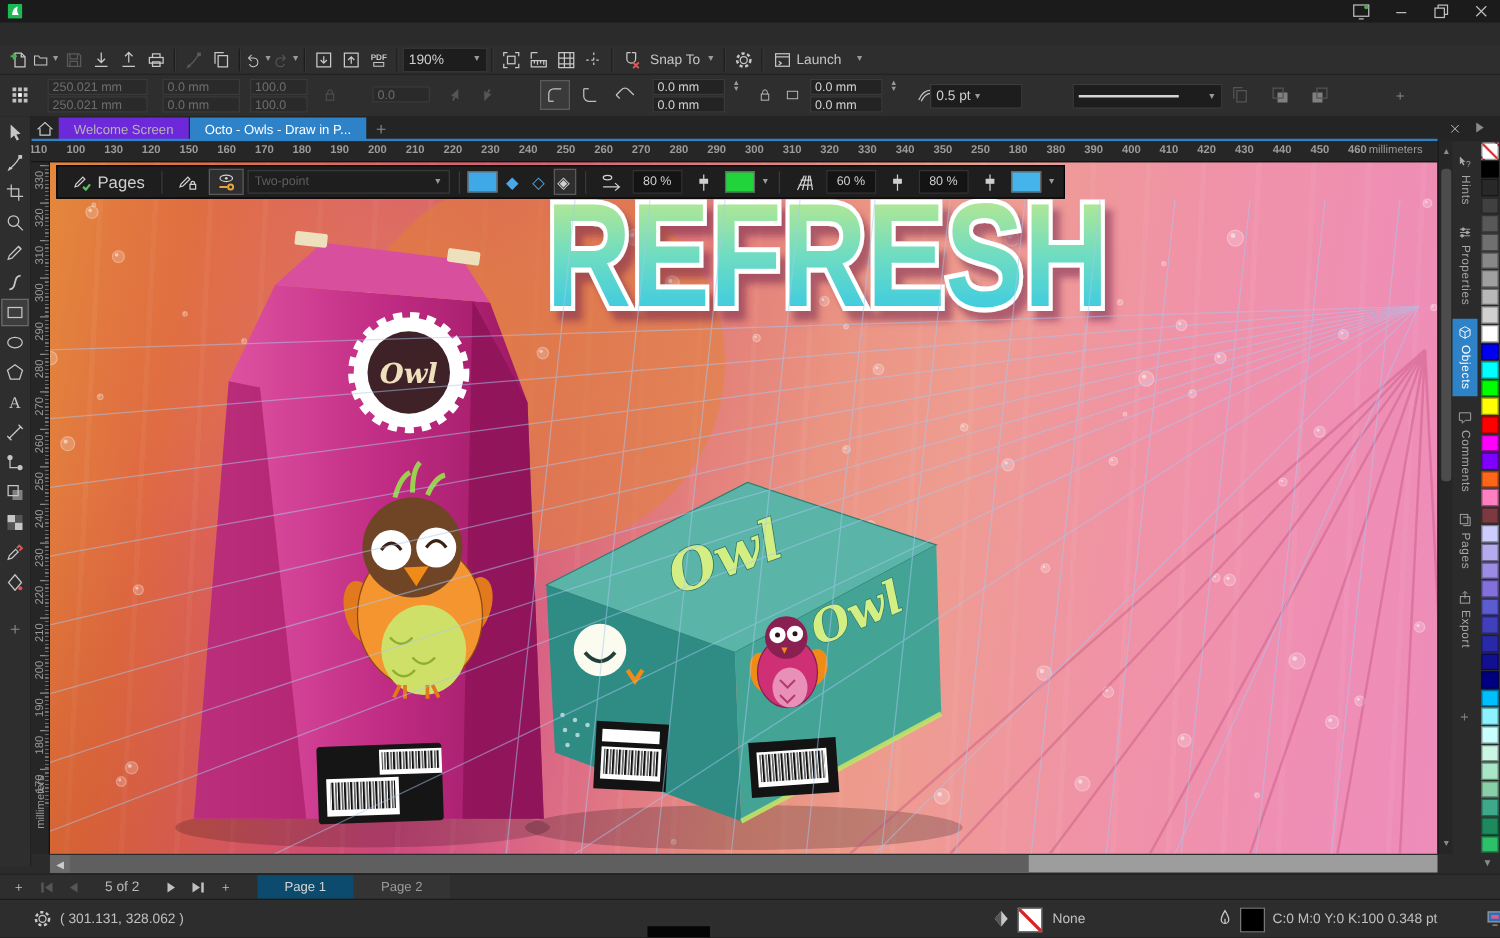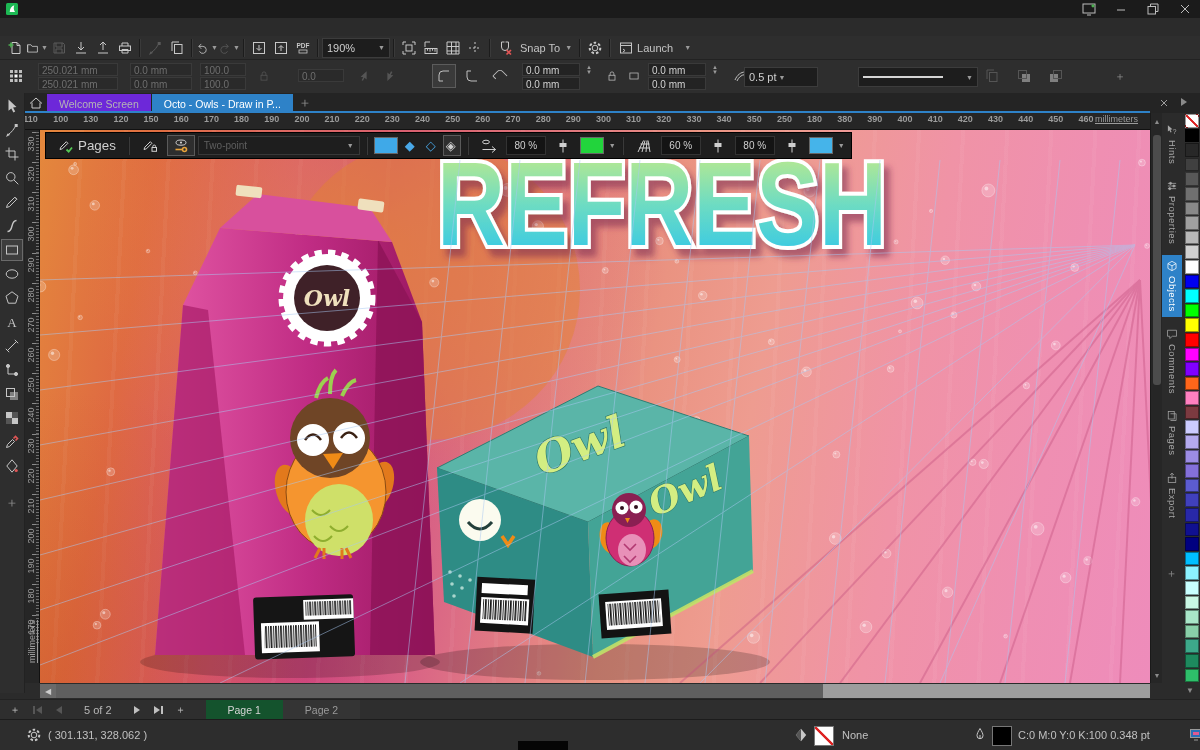--- a/index.html
+++ b/index.html
@@ -52,21 +52,21 @@
   #hruler{left:25px;top:113px;width:1125px;height:17px;background:#262626;border-bottom:1px solid #111;display:flex;padding-left:4px;box-sizing:border-box;overflow:hidden;}
   .hcell{position:relative;flex:0 0 30.17px;height:30px;font-weight:bold;}
   .hcell::before{content:'';position:absolute;left:0;bottom:0;width:1px;height:8px;background:#8a8a8a;}
   .hcell::after{content:'';position:absolute;left:0;right:0;bottom:0;height:4px;background:repeating-linear-gradient(90deg,#6f6f6f 0 1px,transparent 1px 3px);}
   .hnum{position:absolute;left:0;top:1px;transform:translateX(-40%);font-size:9px;color:#9b9b9b;}
   #vruler{left:25px;top:130px;width:15px;height:553px;background:#262626;border-right:1px solid #111;display:flex;flex-direction:column;padding-top:2px;box-sizing:border-box;overflow:hidden;}
   .vcell{position:relative;flex:0 0 30.17px;width:15px;}
   .vcell::before{content:'';position:absolute;top:0;right:0;height:1px;width:8px;background:#8a8a8a;}
   .vcell::after{content:'';position:absolute;top:0;bottom:0;right:0;width:4px;background:repeating-linear-gradient(180deg,#6f6f6f 0 1px,transparent 1px 3px);}
   .vnum{position:absolute;top:0;left:1px;transform:translateY(-30%);font-size:9px;color:#9b9b9b;writing-mode:vertical-rl;rotate:180deg;}
-  .units{font-size:9px;color:#9b9b9b;text-decoration:underline;}
+  .units{font-size:9px;color:#9b9b9b;}
   #ruler-corner{left:25px;top:113px;width:15px;height:17px;background:#2e2e2e;border-right:1px solid #111;border-bottom:1px solid #111;box-sizing:border-box;}
 
   
   #canvas{left:40px;top:130px;width:1110px;height:553px;overflow:hidden;
     background:
       radial-gradient(420px 380px at 30% 22%,rgba(235,152,62,.55),transparent 70%),
       radial-gradient(500px 420px at 0% 100%,rgba(190,75,25,.30),transparent 70%),
       repeating-linear-gradient(93deg,transparent 0 40px,rgba(255,255,255,.045) 40px 44px),
       linear-gradient(100deg,#e4883c 0%,#df6a42 10%,#d75575 22%,#cf4784 30%,#dd6f85 42%,#ea9381 54%,#ee9c90 63%,#f093a6 76%,#ef8fb2 88%,#ee8cbb 100%);}
   #art{display:block;}
@@ -95,21 +95,21 @@
   .pal-nav{flex:0 0 12px;color:#8a8a8a;font-size:8px;line-height:10px;}
 
   
   #hscroll{left:40px;top:684px;width:1110px;height:14px;background:#9d9d9d;}
   #hthumb{position:absolute;left:16px;top:0;width:767px;height:14px;background:#5f5f5f;}
   #hscroll .larr{position:absolute;left:0;top:0;width:16px;height:14px;background:#6a6a6a;color:#ccc;display:flex;align-items:center;justify-content:center;font-size:8px;}
   #navigator{left:0;top:699px;width:1200px;height:20px;background:#2e2e2e;border-top:1px solid #222;display:flex;align-items:center;}
   .nav-btn{width:22px;height:18px;display:flex;align-items:center;justify-content:center;color:#c0c0c0;background:none;border:none;font-size:10px;}
   .nav-btn.dis{color:#565656;}
   .pagetab{height:20px;display:flex;align-items:center;padding:0 22px;background:#343434;color:#9a9a9a;font-size:10.5px;}
-  .pagetab.active{background:#14532d;color:#d5d5d5;}
+  .pagetab.active{background:#0c4a6e;color:#d5d5d5;}
   .tri{width:0;height:0;display:inline-block;}
   .tri-r{border-left:6px solid currentColor;border-top:4px solid transparent;border-bottom:4px solid transparent;}
   .tri-l{border-right:6px solid currentColor;border-top:4px solid transparent;border-bottom:4px solid transparent;}
   .tbar{display:inline-block;width:2px;height:8px;background:currentColor;margin:0 1px;}
   #statusbar{left:0;top:719px;width:1200px;height:31px;background:#2d2d2d;border-top:1px solid #1c1c1c;}
   .stat-swatch{width:18px;height:18px;border:1px solid #777;display:inline-block;}
   #taskpeek{left:518px;top:741px;width:50px;height:9px;background:#050505;}
 </style>
 </head>
 <body>

